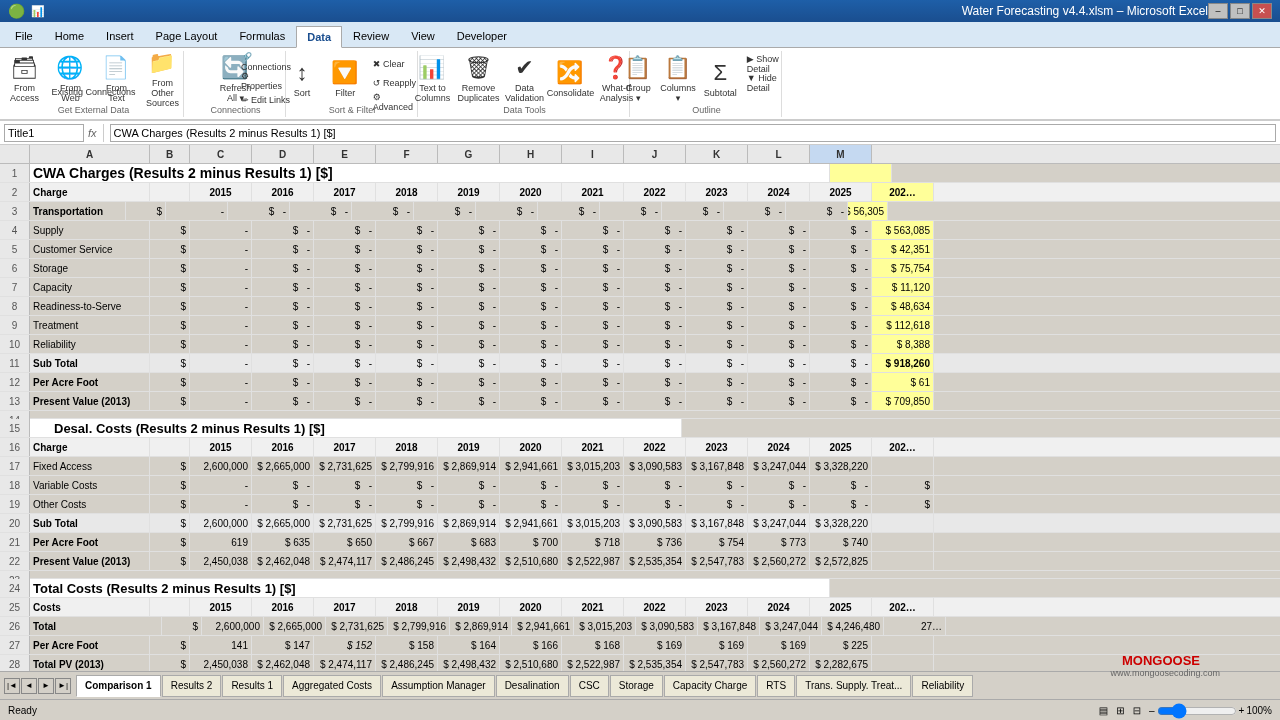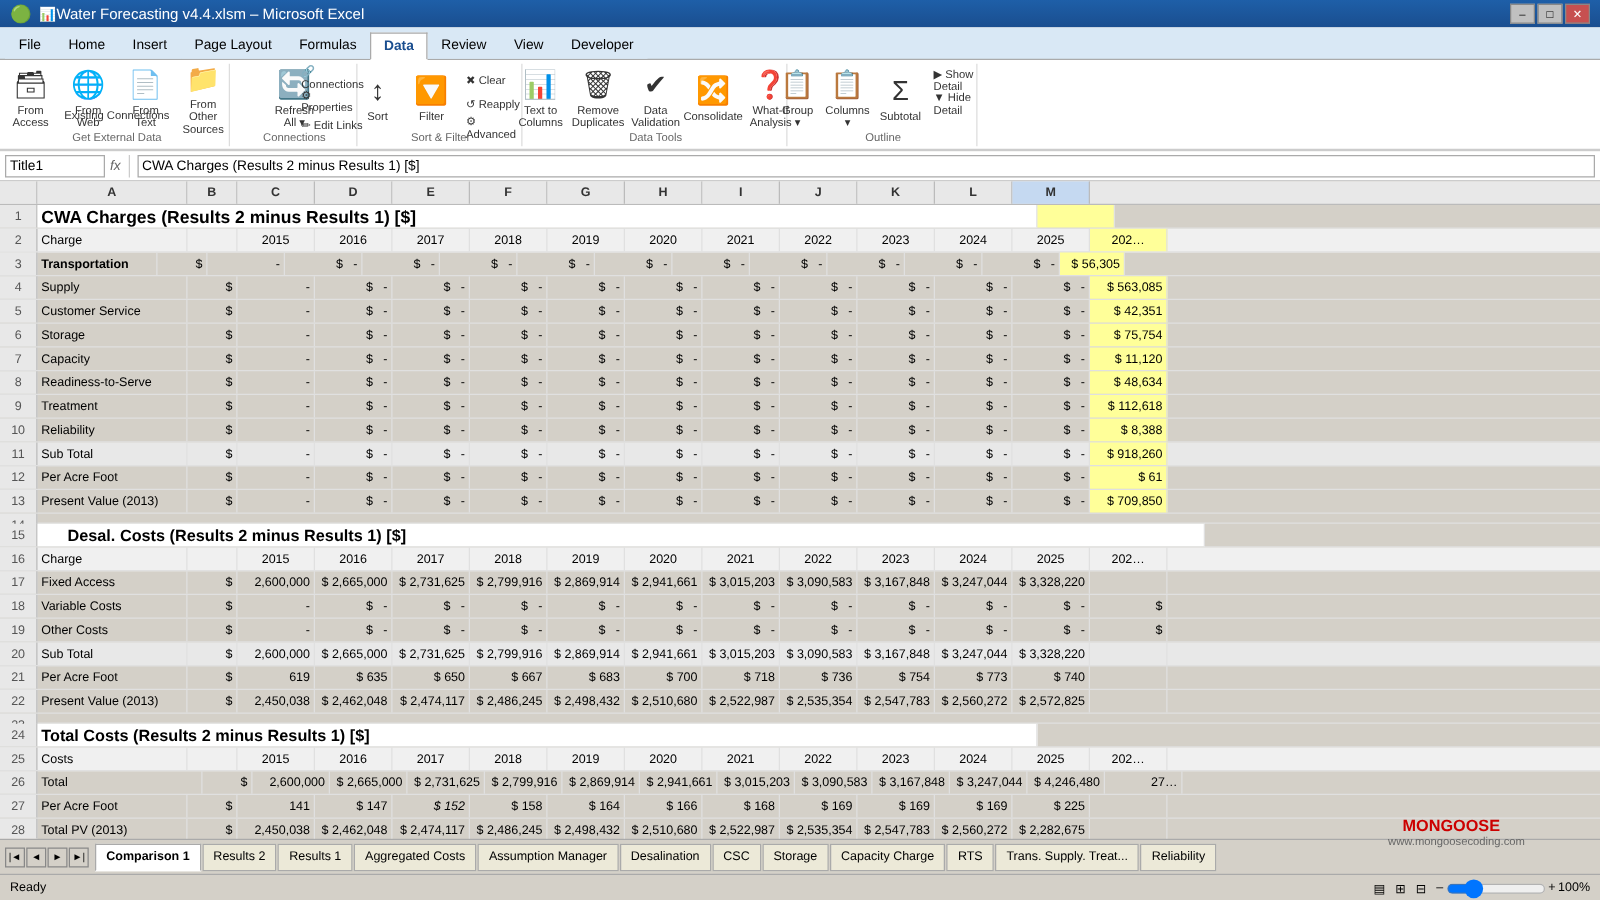--- a/index.html
+++ b/index.html
@@ -9,21 +9,21 @@
     .title-bar {
       background: linear-gradient(to bottom, #1e5fa8, #1a4e8f);
       color: white;
       height: 22px;
       display: flex;
       align-items: center;
       justify-content: space-between;
       padding: 0 8px;
       font-size: 12px;
     }
-    .title-bar-title { flex: 1; text-align: left; font-weight: normal; }
+    .title-bar-title { flex: 1; text-align: right; font-weight: normal; }
     .title-bar-controls { display: flex; gap: 2px; }
     .title-bar-btn {
       width: 20px; height: 16px; background: #c0c0c0;
       border: 1px solid #888; font-size: 9px; display: flex; align-items: center; justify-content: center;
       cursor: pointer; color: black;
     }
     .title-bar-btn.close { background: #c75050; color: white; }
 
     
     .ribbon {
@@ -181,21 +181,21 @@
       overflow: hidden;
       white-space: nowrap;
       flex-shrink: 0;
     }
     .cell.merged-header {
       font-weight: bold; font-size: 12px;
       background: white; color: black;
     }
     .cell.right { justify-content: flex-end; }
     .cell.center { justify-content: center; }
-    .cell.bold { font-weight: normal; text-align: right; }
+    .cell.bold { font-weight: bold; text-align: right; }
     .cell.yellow-highlight { background: #ffff99; }
 
     
     .sheet-tabs-bar {
       background: #d4d0c8;
       border-top: 1px solid #aaa;
       height: 28px;
       display: flex;
       align-items: center;
       padding-left: 4px;
@@ -436,21 +436,21 @@
       <div class="cell right" style="width:62px;">$&nbsp;&nbsp;&nbsp;-</div>
       <div class="cell right" style="width:62px;">$&nbsp;&nbsp;&nbsp;-</div>
       <div class="cell right" style="width:62px;">$&nbsp;&nbsp;&nbsp;-</div>
       <div class="cell right" style="width:62px;">$&nbsp;&nbsp;&nbsp;-</div>
       <div class="cell right" style="width:62px;">$&nbsp;&nbsp;&nbsp;-</div>
       <div class="cell right" style="width:62px;">$&nbsp;&nbsp;&nbsp;-</div>
       <div class="cell right" style="width:62px;">$&nbsp;&nbsp;&nbsp;-</div>
       <div class="cell right" style="width:62px;">$&nbsp;&nbsp;&nbsp;-</div>
       <div class="cell right" style="width:62px;">$&nbsp;&nbsp;&nbsp;-</div>
       <div class="cell right" style="width:62px;">$&nbsp;&nbsp;&nbsp;-</div>
-      <div class="cell right yellow-highlight" style="width:52px;">$ 56,305</div>
+      <div class="cell right yellow-highlight" style="width:40px;">$ 56,305</div>
     </div>
 
     <div class="grid-row">
       <div class="row-num">4</div>
       <div class="cell" style="width:120px;">Supply</div>
       <div class="cell right" style="width:40px;">$</div>
       <div class="cell right" style="width:62px;">-</div>
       <div class="cell right" style="width:62px;">$&nbsp;&nbsp;&nbsp;-</div>
       <div class="cell right" style="width:62px;">$&nbsp;&nbsp;&nbsp;-</div>
       <div class="cell right" style="width:62px;">$&nbsp;&nbsp;&nbsp;-</div>
@@ -625,21 +625,21 @@
       <div class="cell right" style="width:62px;">$&nbsp;&nbsp;&nbsp;-</div>
       <div class="cell right yellow-highlight" style="width:62px;">$ 709,850</div>
     </div>
 
     <div class="grid-row" style="height:8px;">
       <div class="row-num">14</div>
     </div>
 
     <div class="grid-row">
       <div class="row-num">15</div>
-      <div class="cell merged-header" style="width:934px;font-size:13px;font-weight:bold;padding-left:24px;">Desal. Costs (Results 2 minus Results 1) [$]</div>
+      <div class="cell merged-header" style="width:652px;font-size:13px;font-weight:bold;padding-left:24px;">Desal. Costs (Results 2 minus Results 1) [$]</div>
     </div>
 
     <div class="grid-row" style="background:#f0f0f0;">
       <div class="row-num">16</div>
       <div class="cell bold" style="width:120px;">Charge</div>
       <div class="cell center bold" style="width:40px;"></div>
       <div class="cell center bold" style="width:62px;">2015</div>
       <div class="cell center bold" style="width:62px;">2016</div>
       <div class="cell center bold" style="width:62px;">2017</div>
       <div class="cell center bold" style="width:62px;">2018</div>

